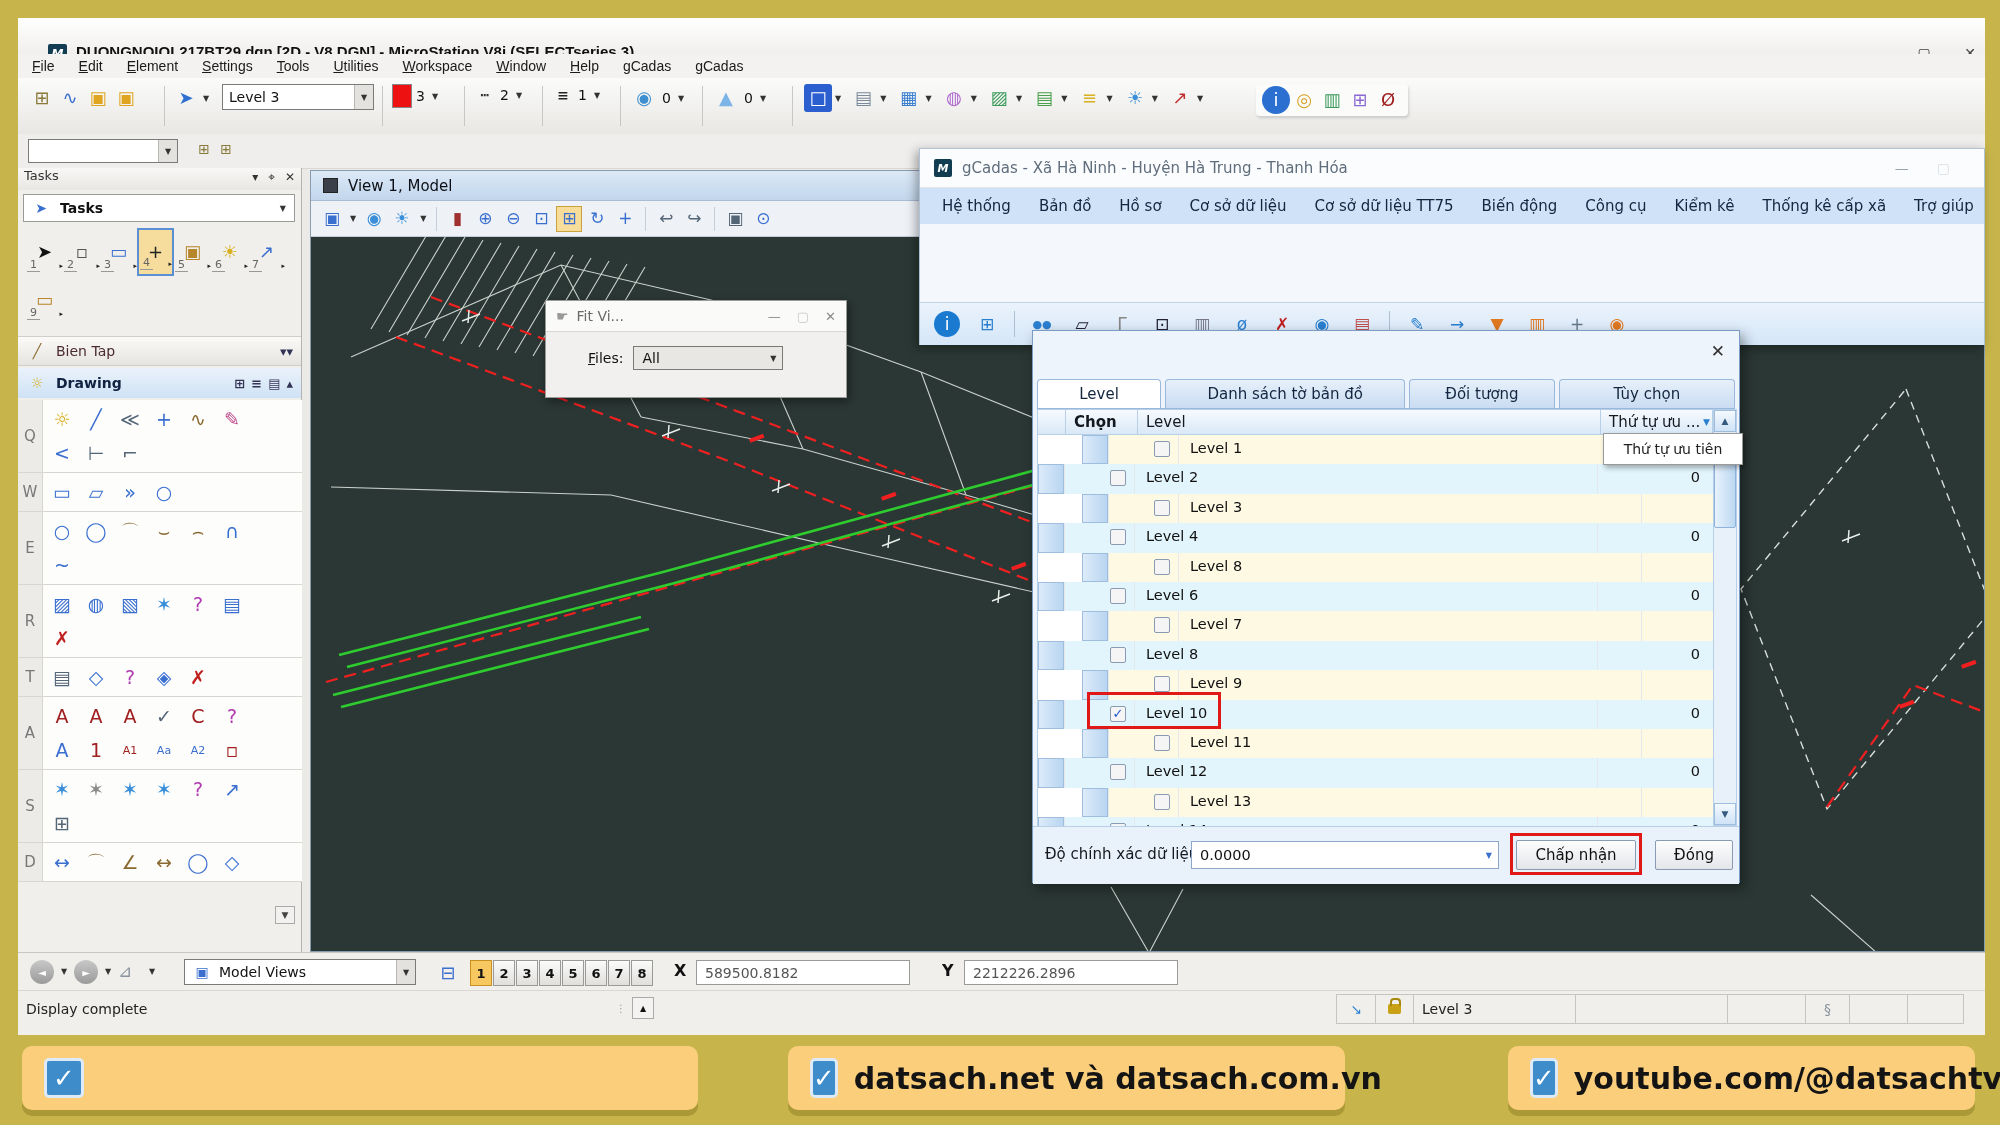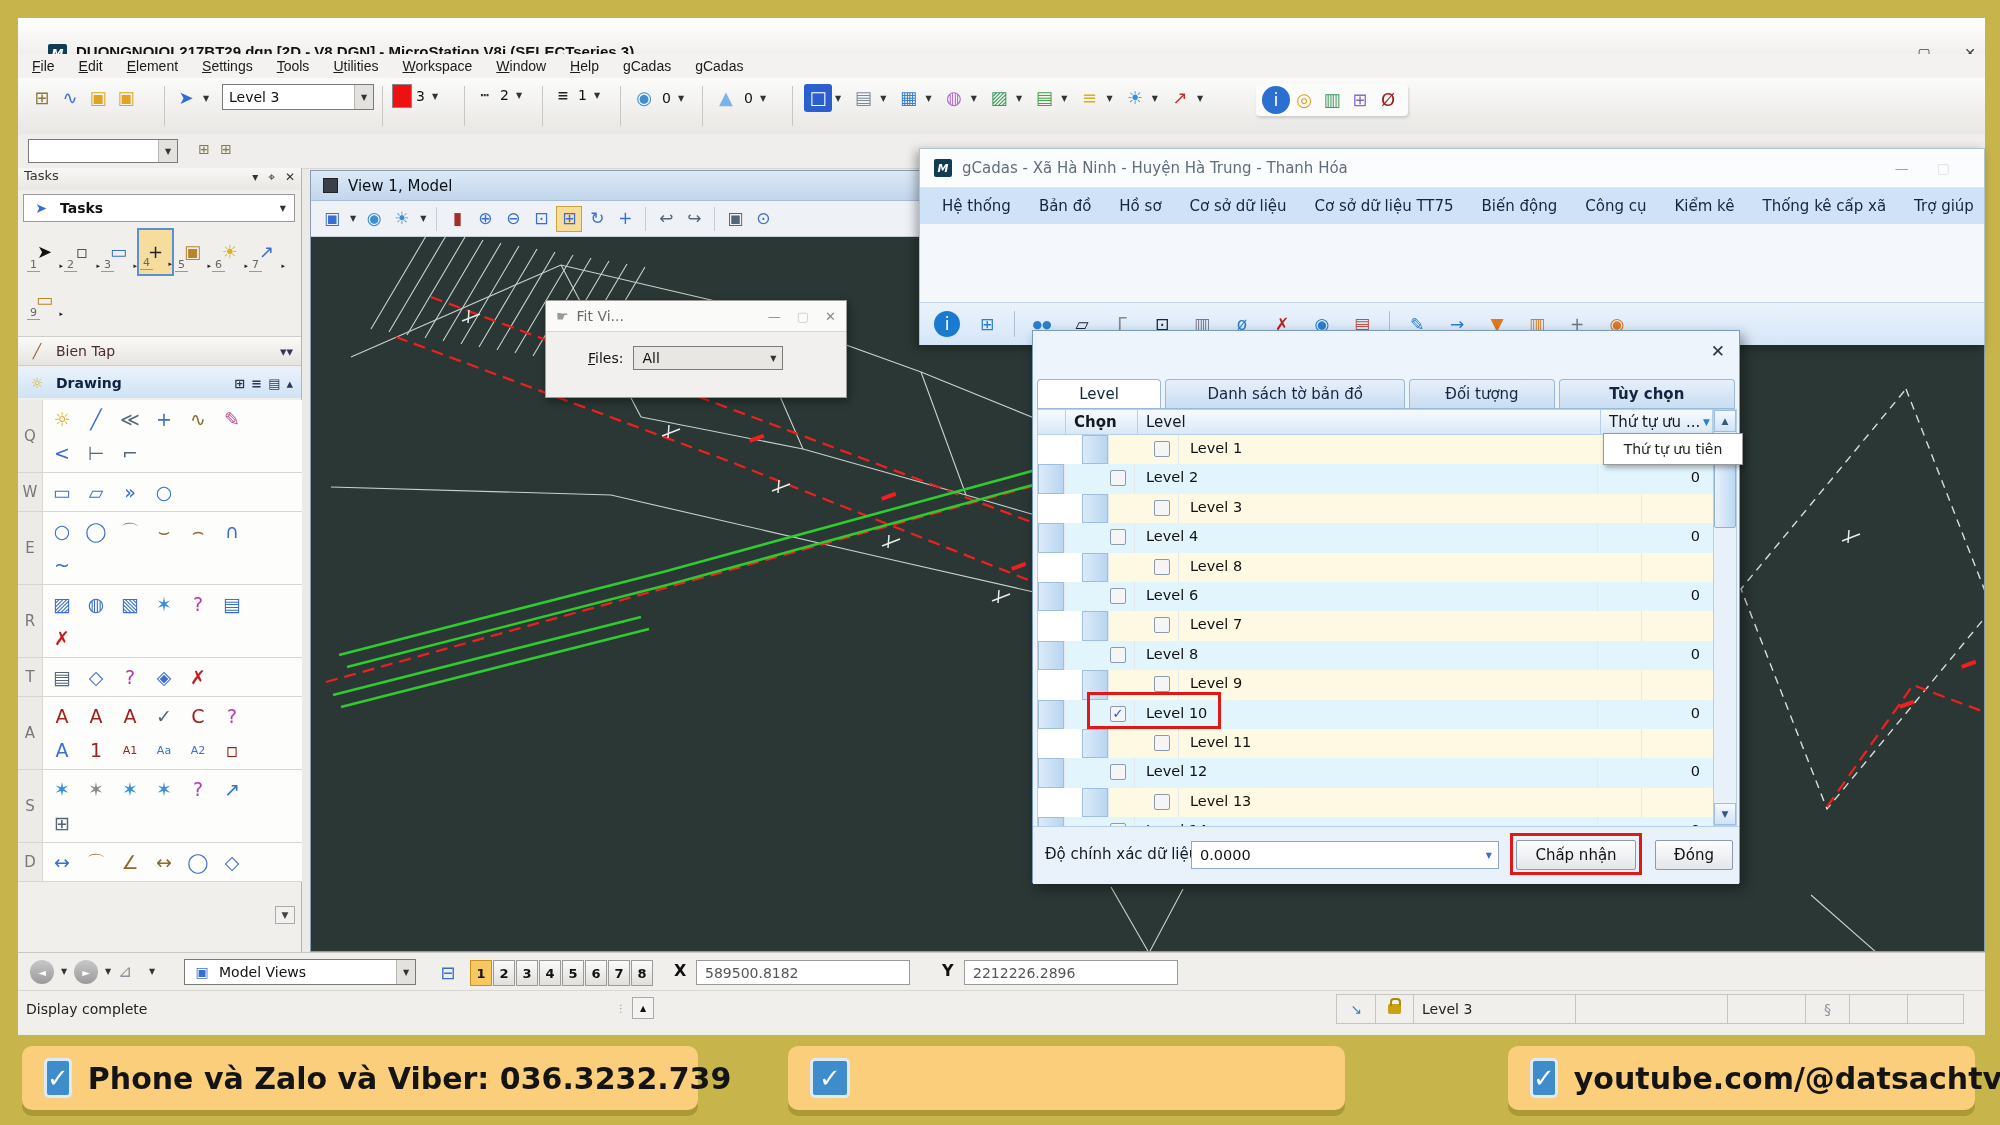--- a/index.html
+++ b/index.html
@@ -556,21 +556,21 @@
         <span class="ic " style="color: rgb(224, 120, 32);">◉</span>
       </div>
   </div>
 
   <div id="dlg">
     <div id="dlg-x">✕</div>
     <div id="dlg-tabs">
         <span class="tab active" style="width: 128px;">Level</span>
         <span class="tab" style="width: 248px;">Danh sách tờ bản đồ</span>
         <span class="tab" style="width: 150px;">Đối tượng</span>
-        <span class="tab" style="width: 182px; font-weight: bold;">Tùy chọn</span>
+        <span class="tab" style="width: 182px;">Tùy chọn</span>
       </div>
     <div id="dlg-header">
       <div class="hcell" style="left:0;width:28px;"></div>
       <div class="hcell" style="left:28px;width:72px;font-weight:bold;">Chọn</div>
       <div class="hcell" style="left:100px;width:463px;">Level</div>
       <div class="hcell" style="left:563px;width:113px;border-right:none;">
         <span>Thứ tự ưu ...</span>
         <span id="funnel">▼</span>
       </div>
     </div>
@@ -774,24 +774,24 @@
           <span style="color: rgb(138, 148, 158);">§</span>
         </div>
         <div class="s2cell" style="width: 58px;"></div>
         <div class="s2cell" style="width: 56px;"></div>
       </div>
   </div>
 
   <div id="banner">
       <div class="pill" style="left: 22px; width: 676px;">
         <span class="bcheck">✓</span>
-        <span class="btxt">Phone và Zalo và Viber: 036.3232.739</span>
       </div>
       <div class="pill" style="left: 788px; width: 557px;">
         <span class="bcheck">✓</span>
+        <span class="btxt">datsach.net và datsach.com.vn</span>
       </div>
       <div class="pill" style="left: 1508px; width: 467px;">
         <span class="bcheck">✓</span>
         <span class="btxt">youtube.com/@datsachtv</span>
       </div>
     </div>
 
 </div>
 
 </body></html>

